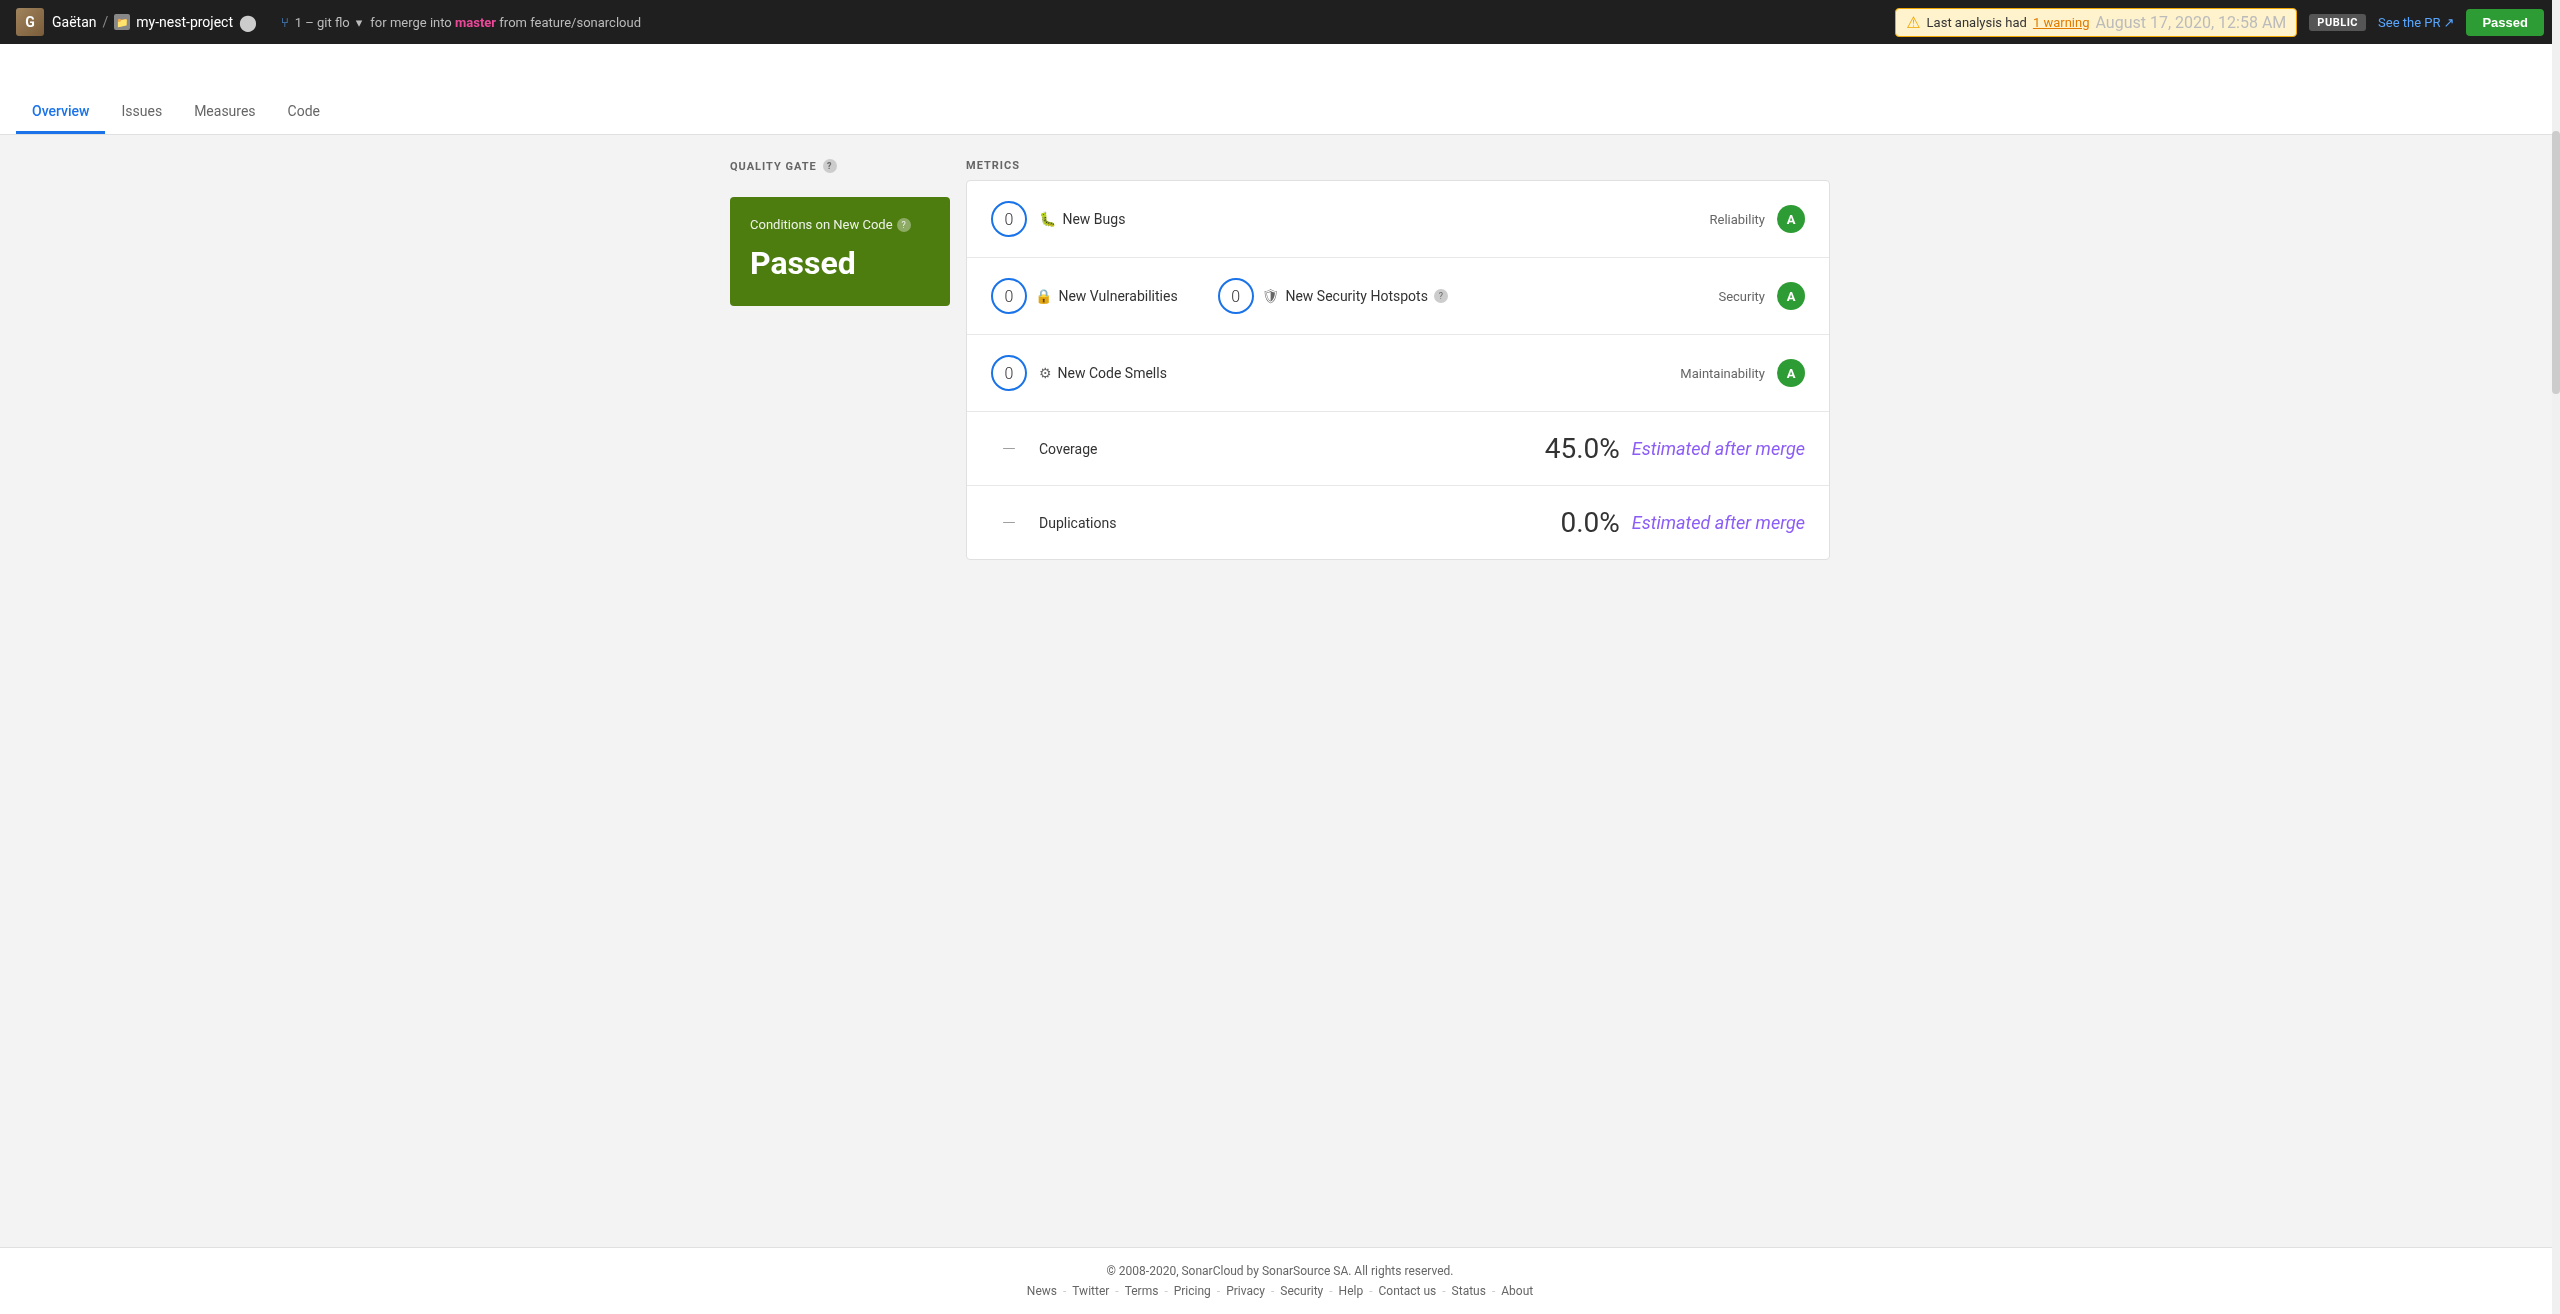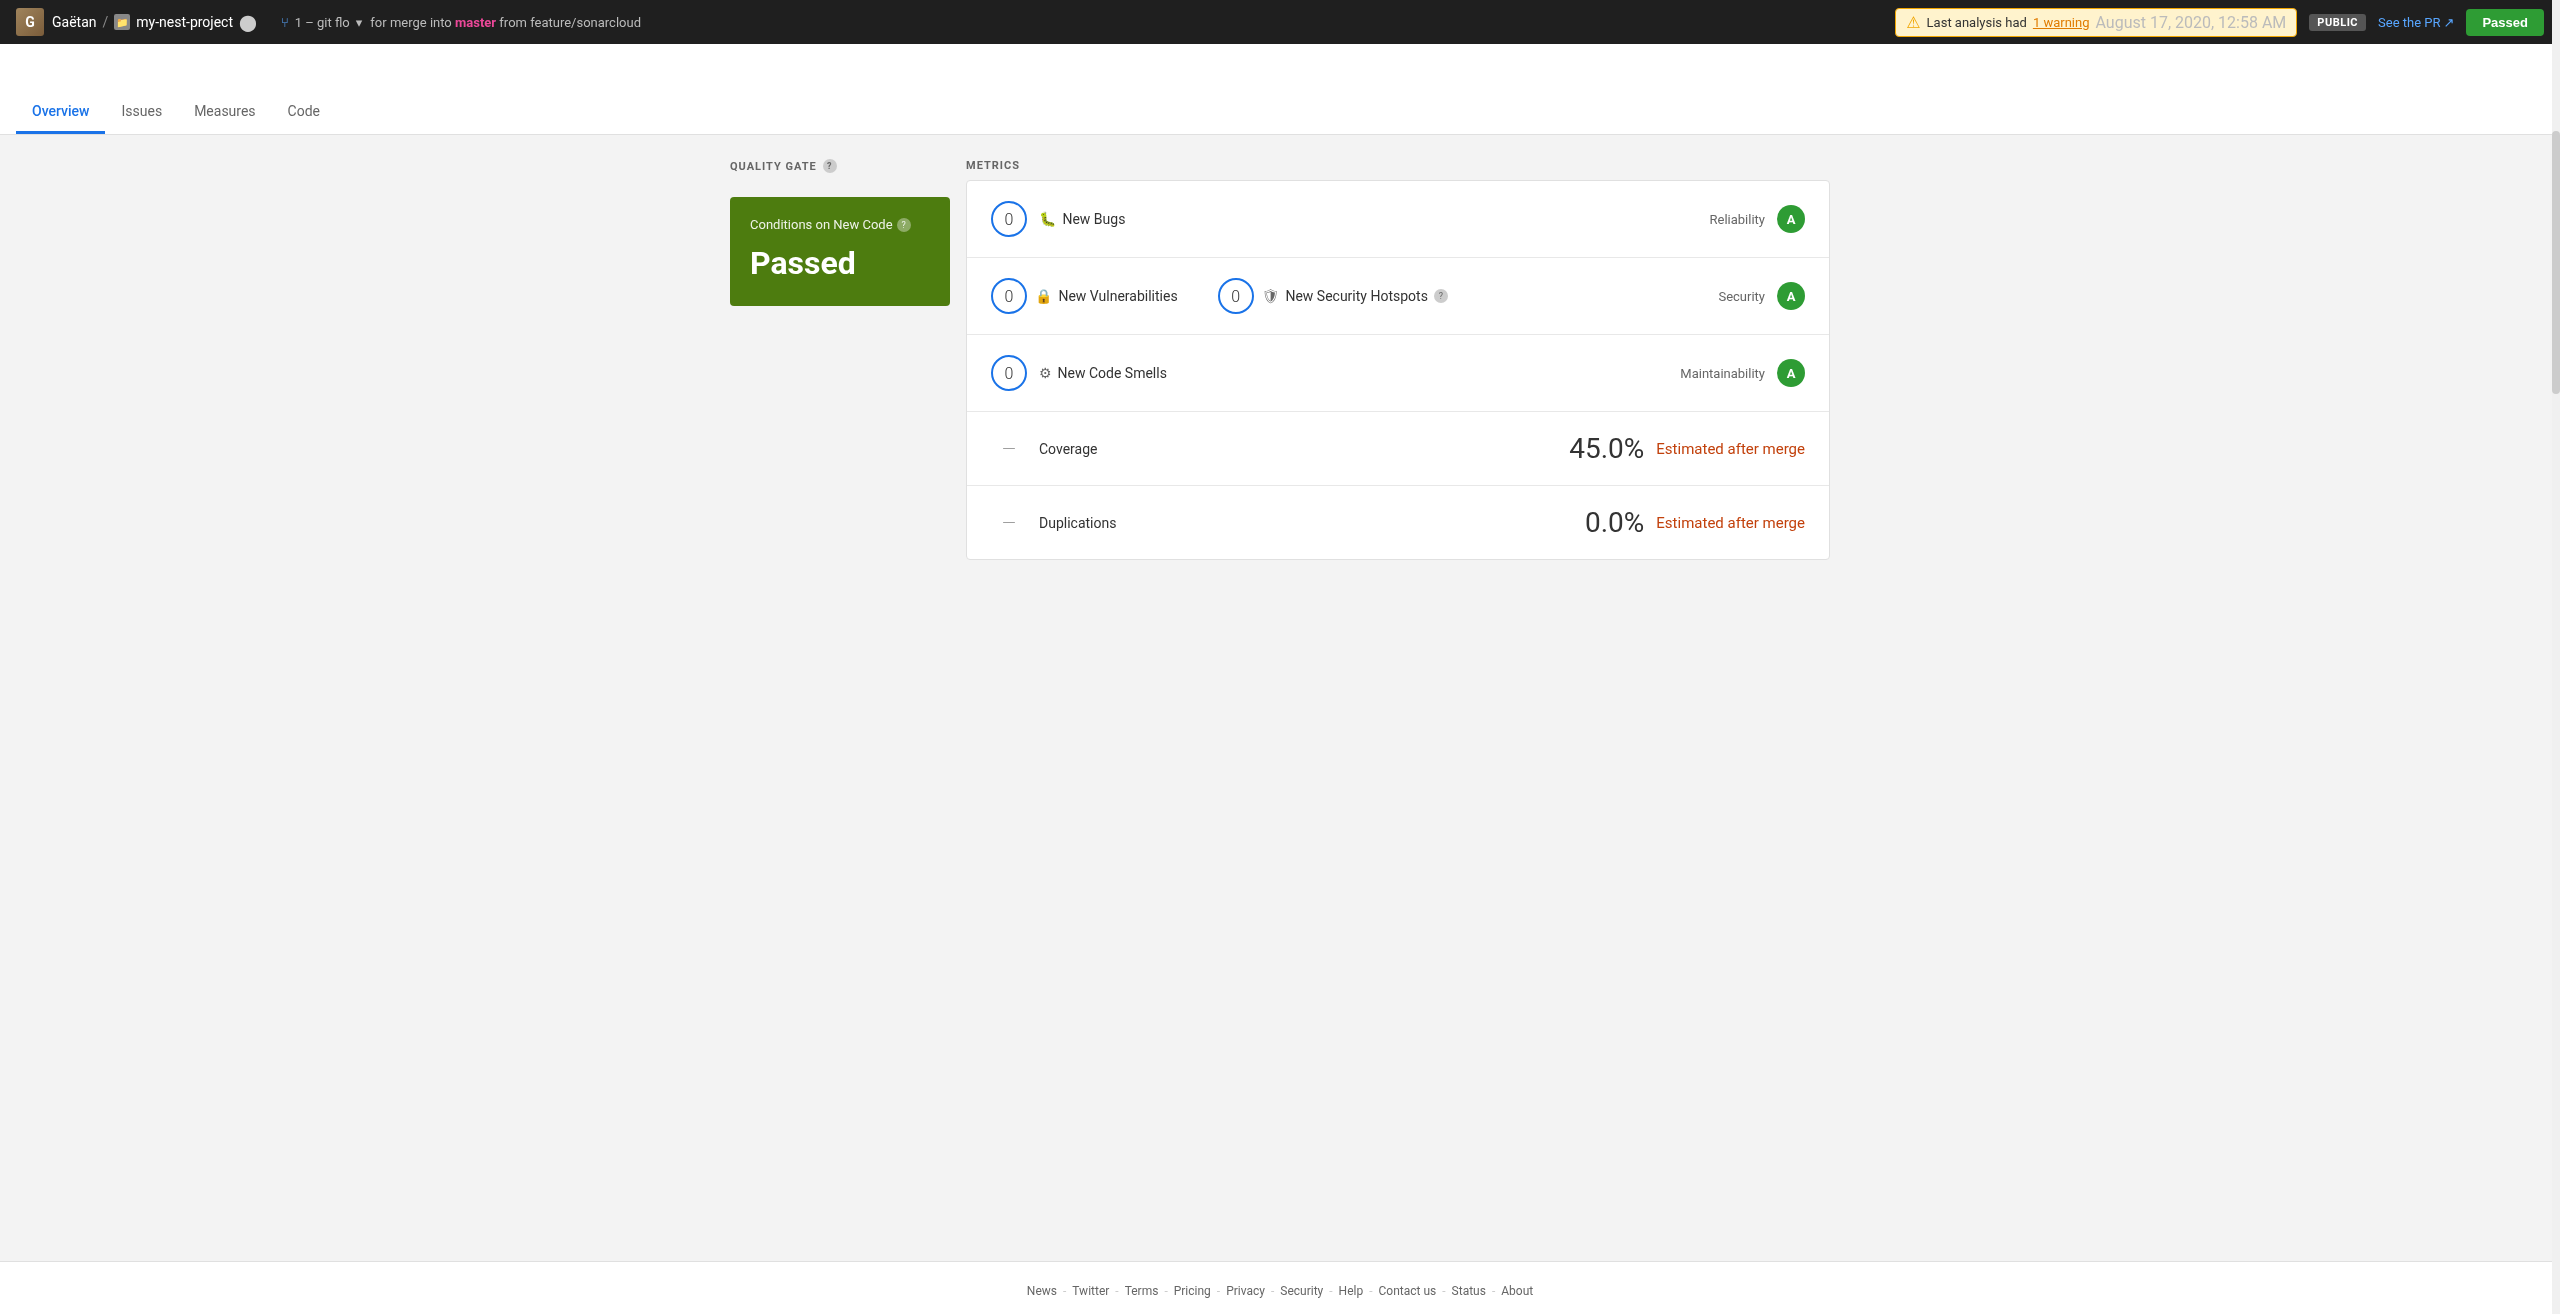--- a/index.html
+++ b/index.html
@@ -264,21 +264,21 @@
       display: flex; align-items: center; justify-content: center;
     }
     .metric-percent {
       font-size: 28px;
       font-weight: 400;
       color: #333;
       min-width: 90px;
       text-align: right;
     }
     .metric-note {
-      font-size: 15px; color: #c2410c;
+      font-size: 18px; color: #8b5cf6; font-style: italic;
     }
 
     
     .metric-group {
       display: flex; align-items: center;
       flex: 1; gap: 40px;
     }
     .metric-item {
       display: flex; align-items: center; gap: 8px;
     }
@@ -462,20 +462,21 @@
           </div>
 
         </div>
       </div>
 
     </div>
   </div>
 </div>
 
 <footer>
+  <div>© 2008-2020, SonarCloud by SonarSource SA. All rights reserved.</div>
   <div class="footer-links">
     <a>News</a>
     <span class="sep"> - </span>
     <a>Twitter</a>
     <span class="sep"> - </span>
     <a>Terms</a>
     <span class="sep"> - </span>
     <a>Pricing</a>
     <span class="sep"> - </span>
     <a>Privacy</a>

